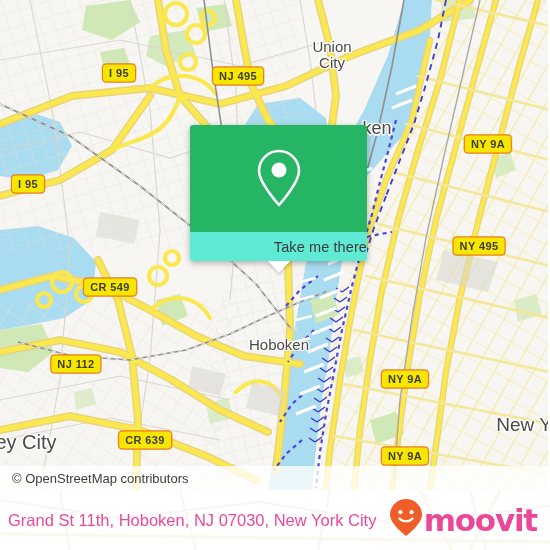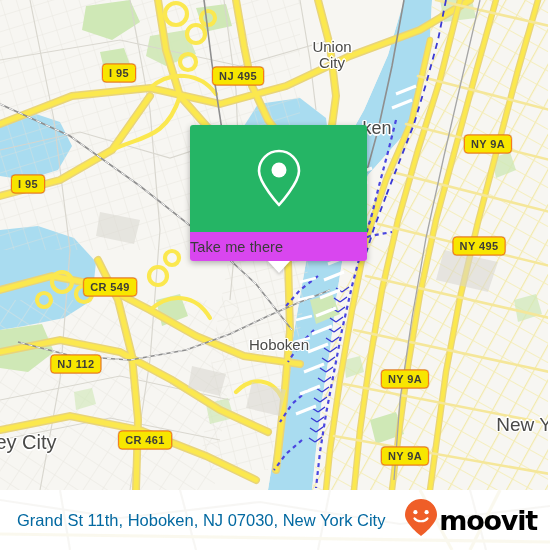--- a/index.html
+++ b/index.html
@@ -80,25 +80,25 @@
   #popup-head {
     height: 107px;
     background: #25b565;
     border-radius: 3px 3px 0 0;
     display: flex;
     align-items: center;
     justify-content: center;
   }
   #popup-foot {
     height: 29px;
-    background: #d946ef;
+    background: #5eead4;
     border-radius: 0 0 3px 3px;
     display: flex;
     align-items: center;
-    justify-content: flex-start;
+    justify-content: flex-end;
     position: relative;
   }
   #popup-foot-label {
     color: #3b3b3b;
     font-size: 14.5px;
     letter-spacing: .1px;
   }
   #popup-tail {
     position: absolute;
     left: 50%;
@@ -146,36 +146,36 @@
   }
   #footer-watermark {
     position: absolute;
     left: 0; top: 0;
     width: 550px; height: 60px;
     opacity: .30;
     pointer-events: none;
   }
   #footer-address {
     position: relative;
-    color: #0369a1;
+    color: #ec4899;
     font-size: 16.5px;
-    padding-left: 17px;
+    padding-left: 8px;
     white-space: nowrap;
     z-index: 2;
   }
   #moovit-logo {
     position: relative;
     display: flex;
     align-items: center;
     padding-right: 13px;
     z-index: 2;
   }
   #moovit-wordmark {
-    color: #000000;
-    font-size: 27px;
+    color: #ec4899;
+    font-size: 31px;
     font-weight: 700;
     letter-spacing: -1.2px;
     line-height: 1;
     margin-left: 1px;
     font-family: "DejaVu Sans", sans-serif;
   }
 </style>
 </head>
 <body>
 
@@ -417,38 +417,41 @@
     <div class="place-label" style="left:524px; top:425px; transform:translate(-50%,-50%); font-size:19px;">New Y</div>
 
     <div class="shield" style="left:119px; top:73px;">I 95</div>
     <div class="shield" style="left:222px; top:76px;margin-left:16px;">NJ 495</div>
     <div class="shield" style="left:28px; top:184px;">I 95</div>
     <div class="shield" style="left:488px; top:144px;">NY 9A</div>
     <div class="shield" style="left:479px; top:213px;margin-top:33px;">NY 495</div>
     <div class="shield" style="left:110px; top:287px;">CR 549</div>
     <div class="shield" style="left:76px; top:364px;">NJ 112</div>
     <div class="shield" style="left:405px; top:379px;">NY 9A</div>
-    <div class="shield" style="left:145px; top:440px;">CR 461</div>
+    <div class="shield" style="left:145px; top:440px;">CR 639</div>
     <div class="shield" style="left:405px; top:456px;">NY 9A</div>
 
     <div id="popup-card">
       <div id="popup-head">
         <span>
           <svg width="52" height="64" viewBox="0 0 52 64" fill="none">
             <path d="M26 4 C15 4 6 13 6 24 C6 36 26 58 26 58 C26 58 46 36 46 24 C46 13 37 4 26 4 Z" stroke="#ffffff" stroke-width="2.6" fill="none" stroke-linejoin="round"></path>
             <circle cx="26" cy="23" r="7.5" fill="#ffffff"></circle>
           </svg>
         </span>
       </div>
       <div id="popup-foot">
         <span id="popup-foot-label">Take me there</span>
         <span id="popup-tail"></span>
       </div>
     </div>
 
+    <div id="attribution">
+      <span id="attribution-text">© OpenStreetMap contributors</span>
+    </div>
   </div>
 
   <div id="footer">
     <svg id="footer-watermark" viewBox="0 0 550 60">
       <g stroke="#e6e4dc" stroke-width="2.2" fill="none">
         <path d="M0 10 L120 28 L260 12 L400 34 L550 16"></path>
         <path d="M60 0 L70 60"></path>
         <path d="M180 0 L196 60"></path>
         <path d="M330 0 L318 60"></path>
         <path d="M470 0 L486 60"></path>

